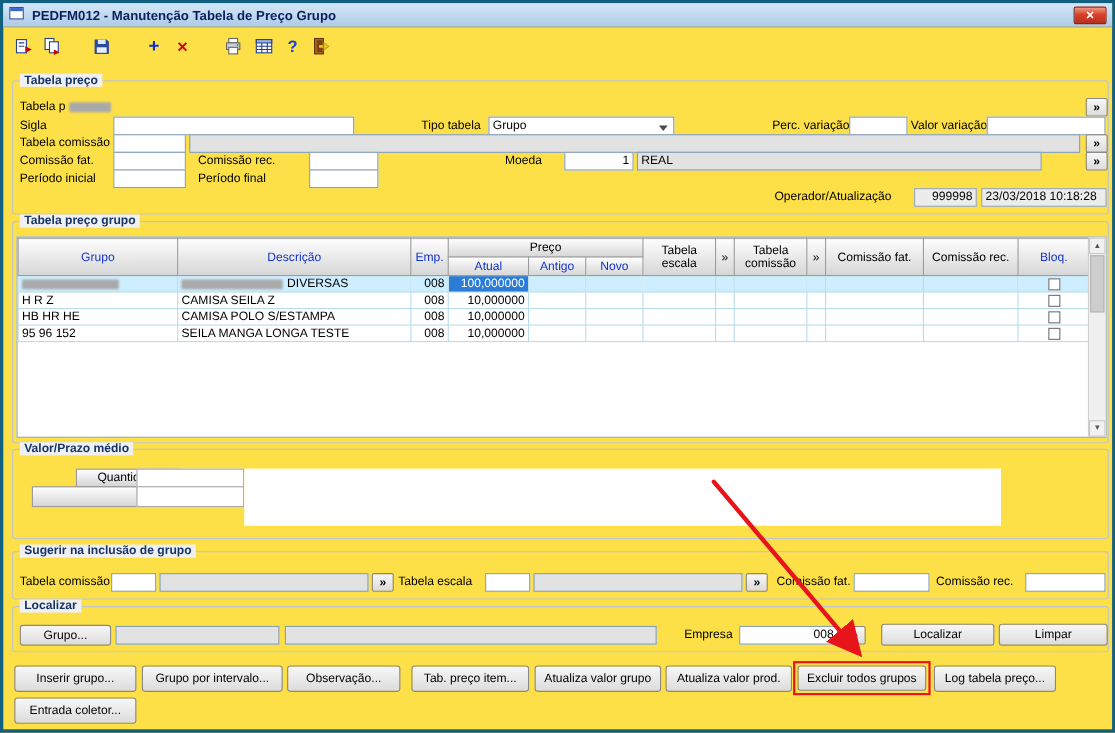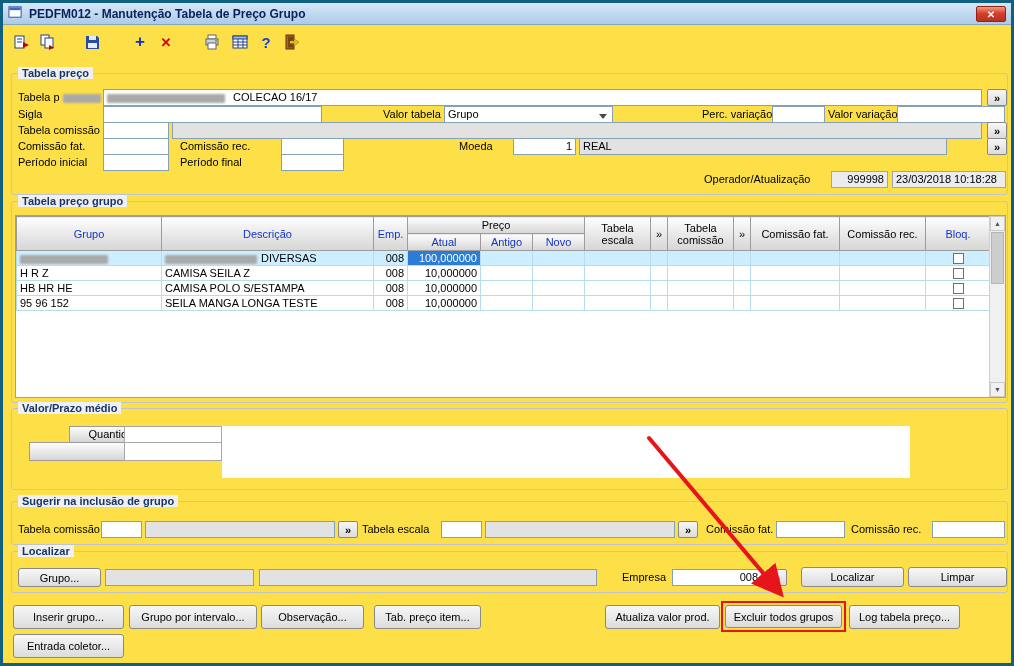--- a/index.html
+++ b/index.html
@@ -142,26 +142,25 @@
           <rect x="7" y="8" width="4" height="2.4" fill="#e8c222"></rect>
           <polygon points="11,5.5 16,9.2 11,13" fill="#e8c222" stroke="#8a6d00" stroke-width="0.5"></polygon>
         </svg>
     </button>
   </div>
 
   <div class="group" style="left:8px;top:70px;width:997px;height:122px;">
     <span class="legend">Tabela preço</span>
 
     <span class="lbl" style="left:6px;top:17px;"><span>Tabela p</span> <span class="redact" style="width:38px"></span></span>
-    <div class="field" style="left:91px;top:15px;width:879px;"><span class="redact" style="width:118px;margin-right:8px"></span><span>COLECAO 16/17</span></div>
     <button class="wbtn more" style="left:975px;top:15px;">»</button>
 
     <span class="lbl" style="left:6px;top:34px;">Sigla</span>
     <div class="field" style="left:91px;top:32px;width:219px;"></div>
-    <span class="lbl" style="left:371px;top:34px;">Valor tabela</span>
+    <span class="lbl" style="left:371px;top:34px;">Tipo tabela</span>
     <div class="field" style="left:432px;top:32px;width:169px;"><span>Grupo</span><span class="chev"></span></div>
     <span class="lbl" style="left:690px;top:34px;">Perc. variação</span>
     <div class="field" style="left:760px;top:32px;width:53px;"></div>
     <span class="lbl" style="left:816px;top:34px;">Valor variação</span>
     <div class="field" style="left:885px;top:32px;width:108px;"></div>
 
     <span class="lbl" style="left:6px;top:50px;">Tabela comissão</span>
     <div class="field" style="left:91px;top:48px;width:66px;"></div>
     <div class="field ro" style="left:160px;top:48px;width:810px;"></div>
     <button class="wbtn more" style="left:975px;top:48px;">»</button>
@@ -332,20 +331,21 @@
     <div class="field num" style="left:660px;top:17px;width:90px;">008</div>
     <button class="wbtn more" style="left:755px;top:17px;">»</button>
     <button class="wbtn" style="left:789px;top:15px;width:103px;height:20px;">Localizar</button>
     <button class="wbtn" style="left:896px;top:15px;width:99px;height:20px;">Limpar</button>
   </div>
 
   <button class="wbtn" style="left:10px;top:602px;width:111px;height:24px;">Inserir grupo...</button>
   <button class="wbtn" style="left:126px;top:602px;width:128px;height:24px;">Grupo por intervalo...</button>
   <button class="wbtn" style="left:258px;top:602px;width:103px;height:24px;">Observação...</button>
   <button class="wbtn" style="left:371px;top:602px;width:107px;height:24px;">Tab. preço item...</button>
+  <button class="wbtn" style="left:483px;top:602px;width:115px;height:24px;">Atualiza valor grupo</button>
   <button class="wbtn" style="left:602px;top:602px;width:115px;height:24px;">Atualiza valor prod.</button>
   <div class="red-box">
     <button class="wbtn" style="left:2px;top:2px;width:117px;height:23px;">Excluir todos grupos</button>
   </div>
   <button class="wbtn" style="left:846px;top:602px;width:111px;height:24px;">Log tabela preço...</button>
   <button class="wbtn" style="left:10px;top:631px;width:111px;height:24px;">Entrada coletor...</button>
 
   <svg class="annot" width="1014" height="666">
     <defs>
       <marker id="ah" markerWidth="9" markerHeight="9" refX="6.5" refY="4" orient="auto">

